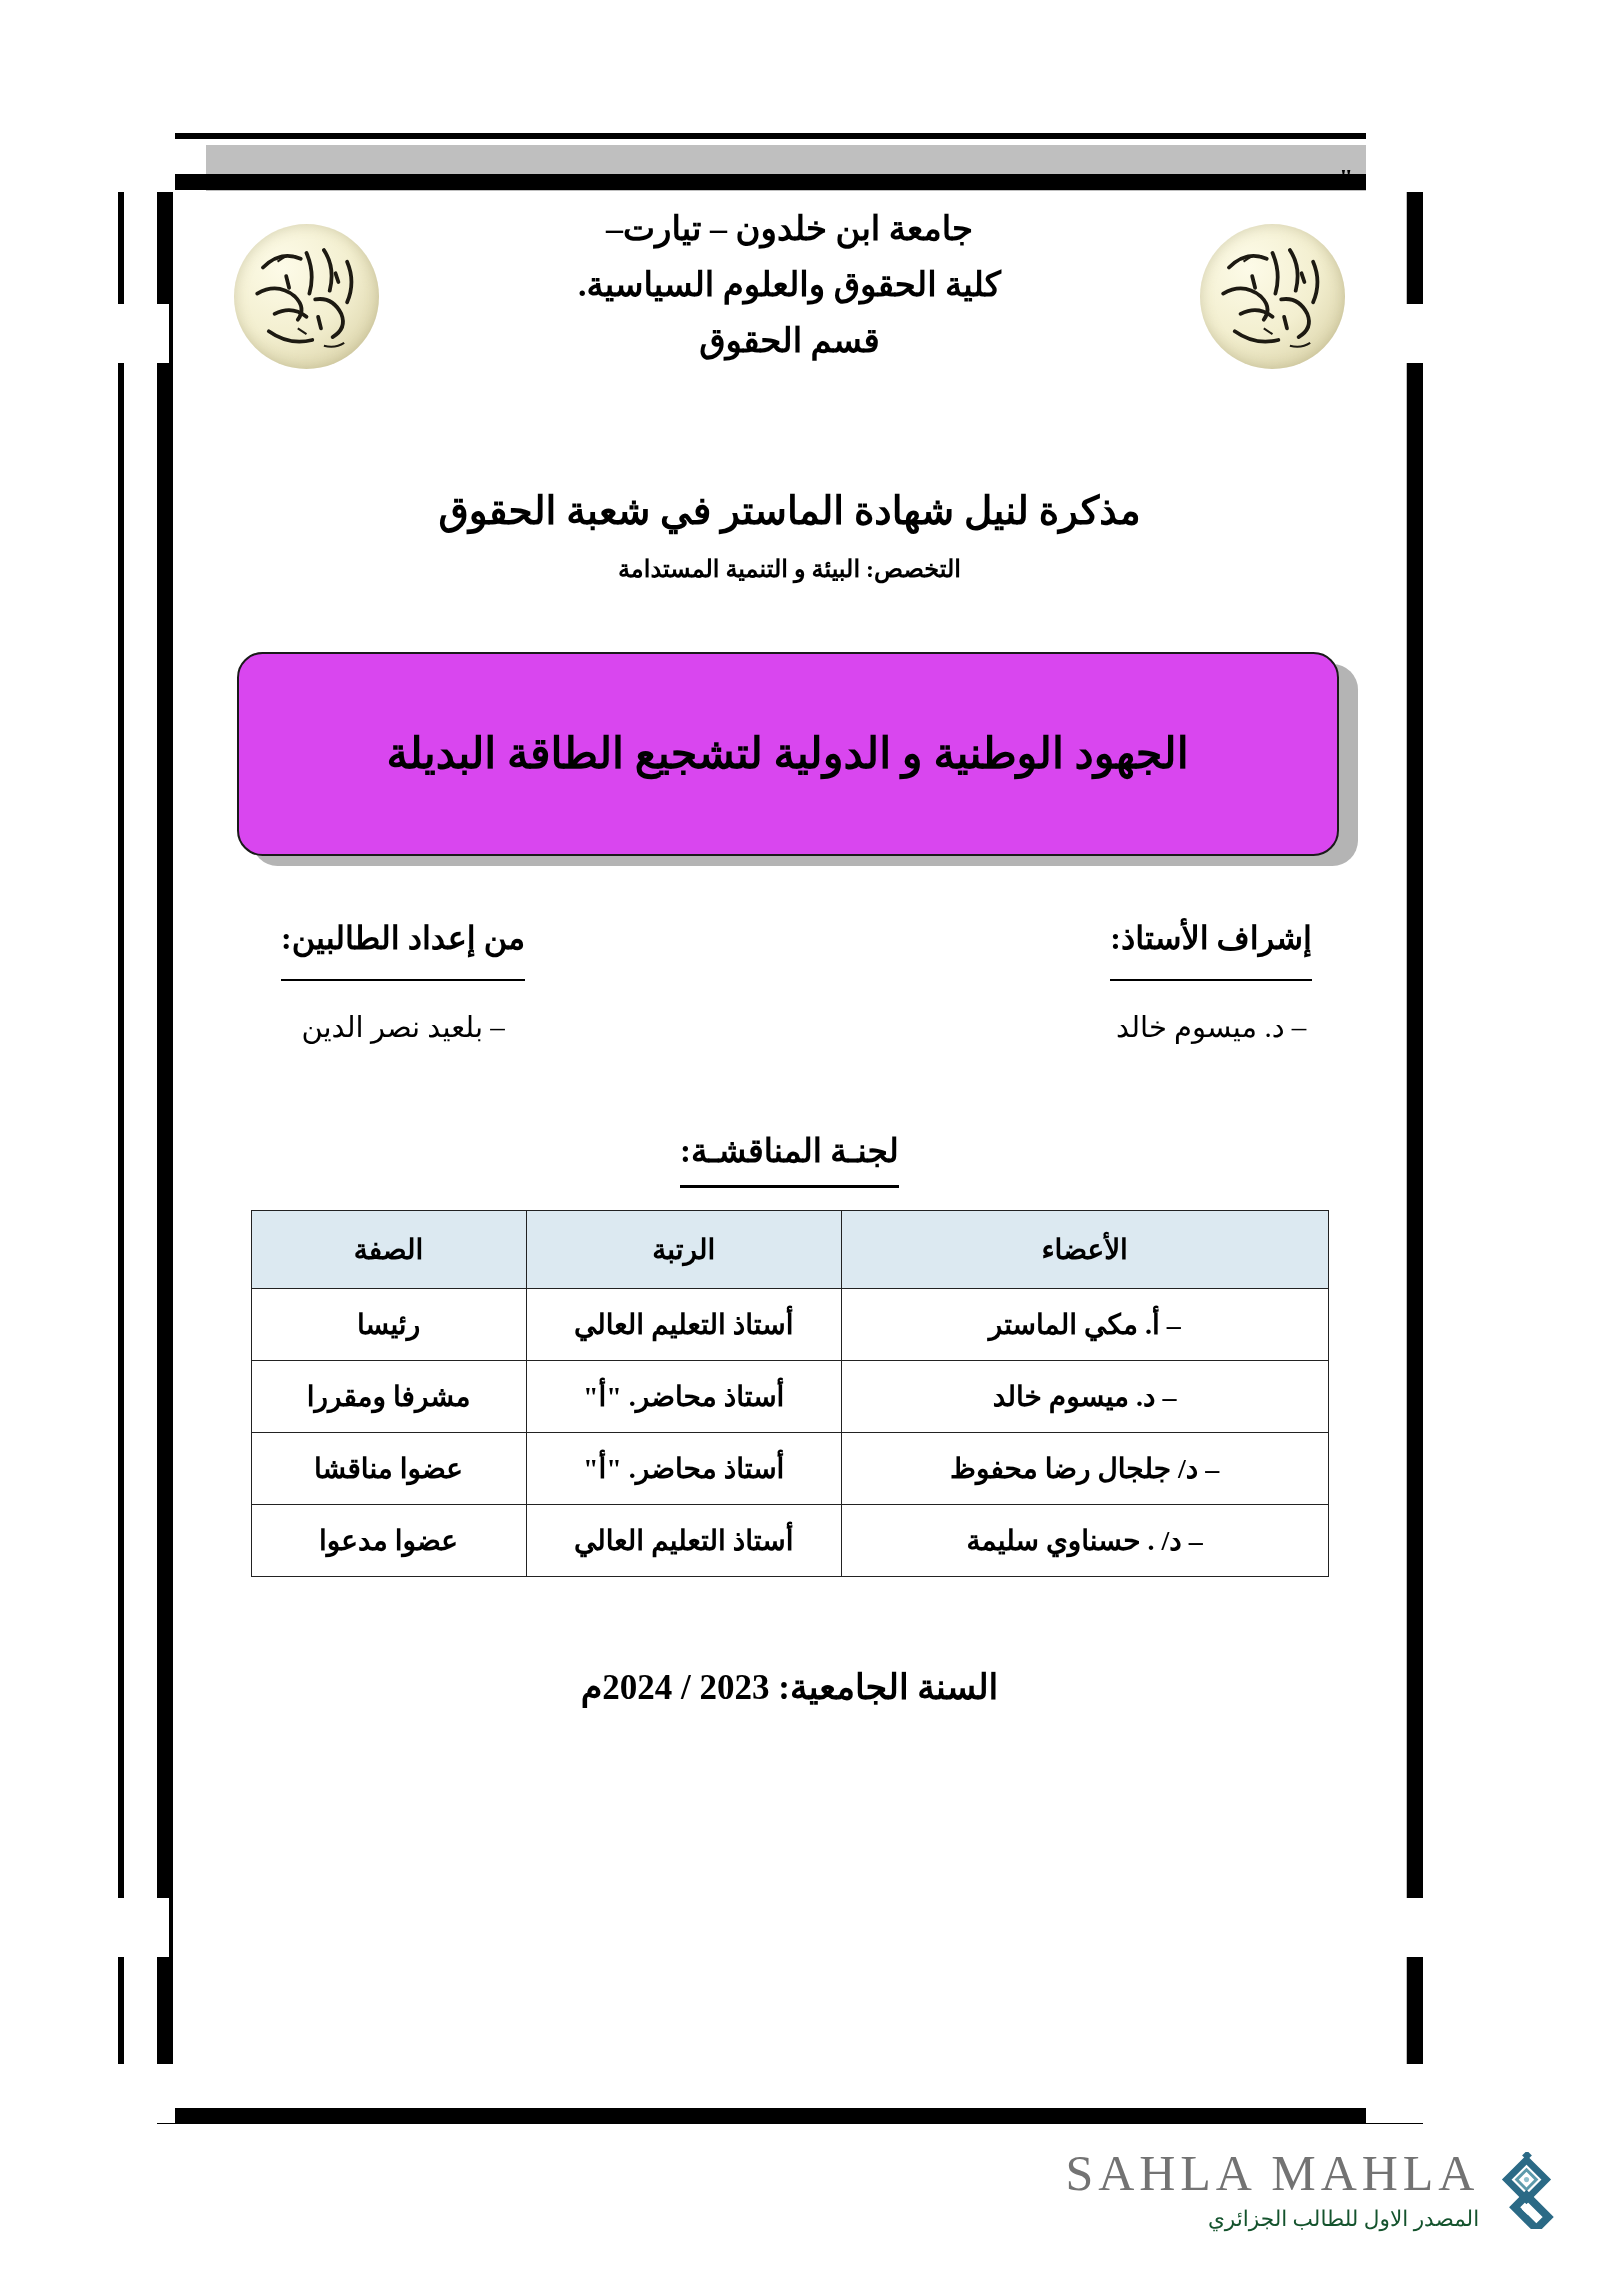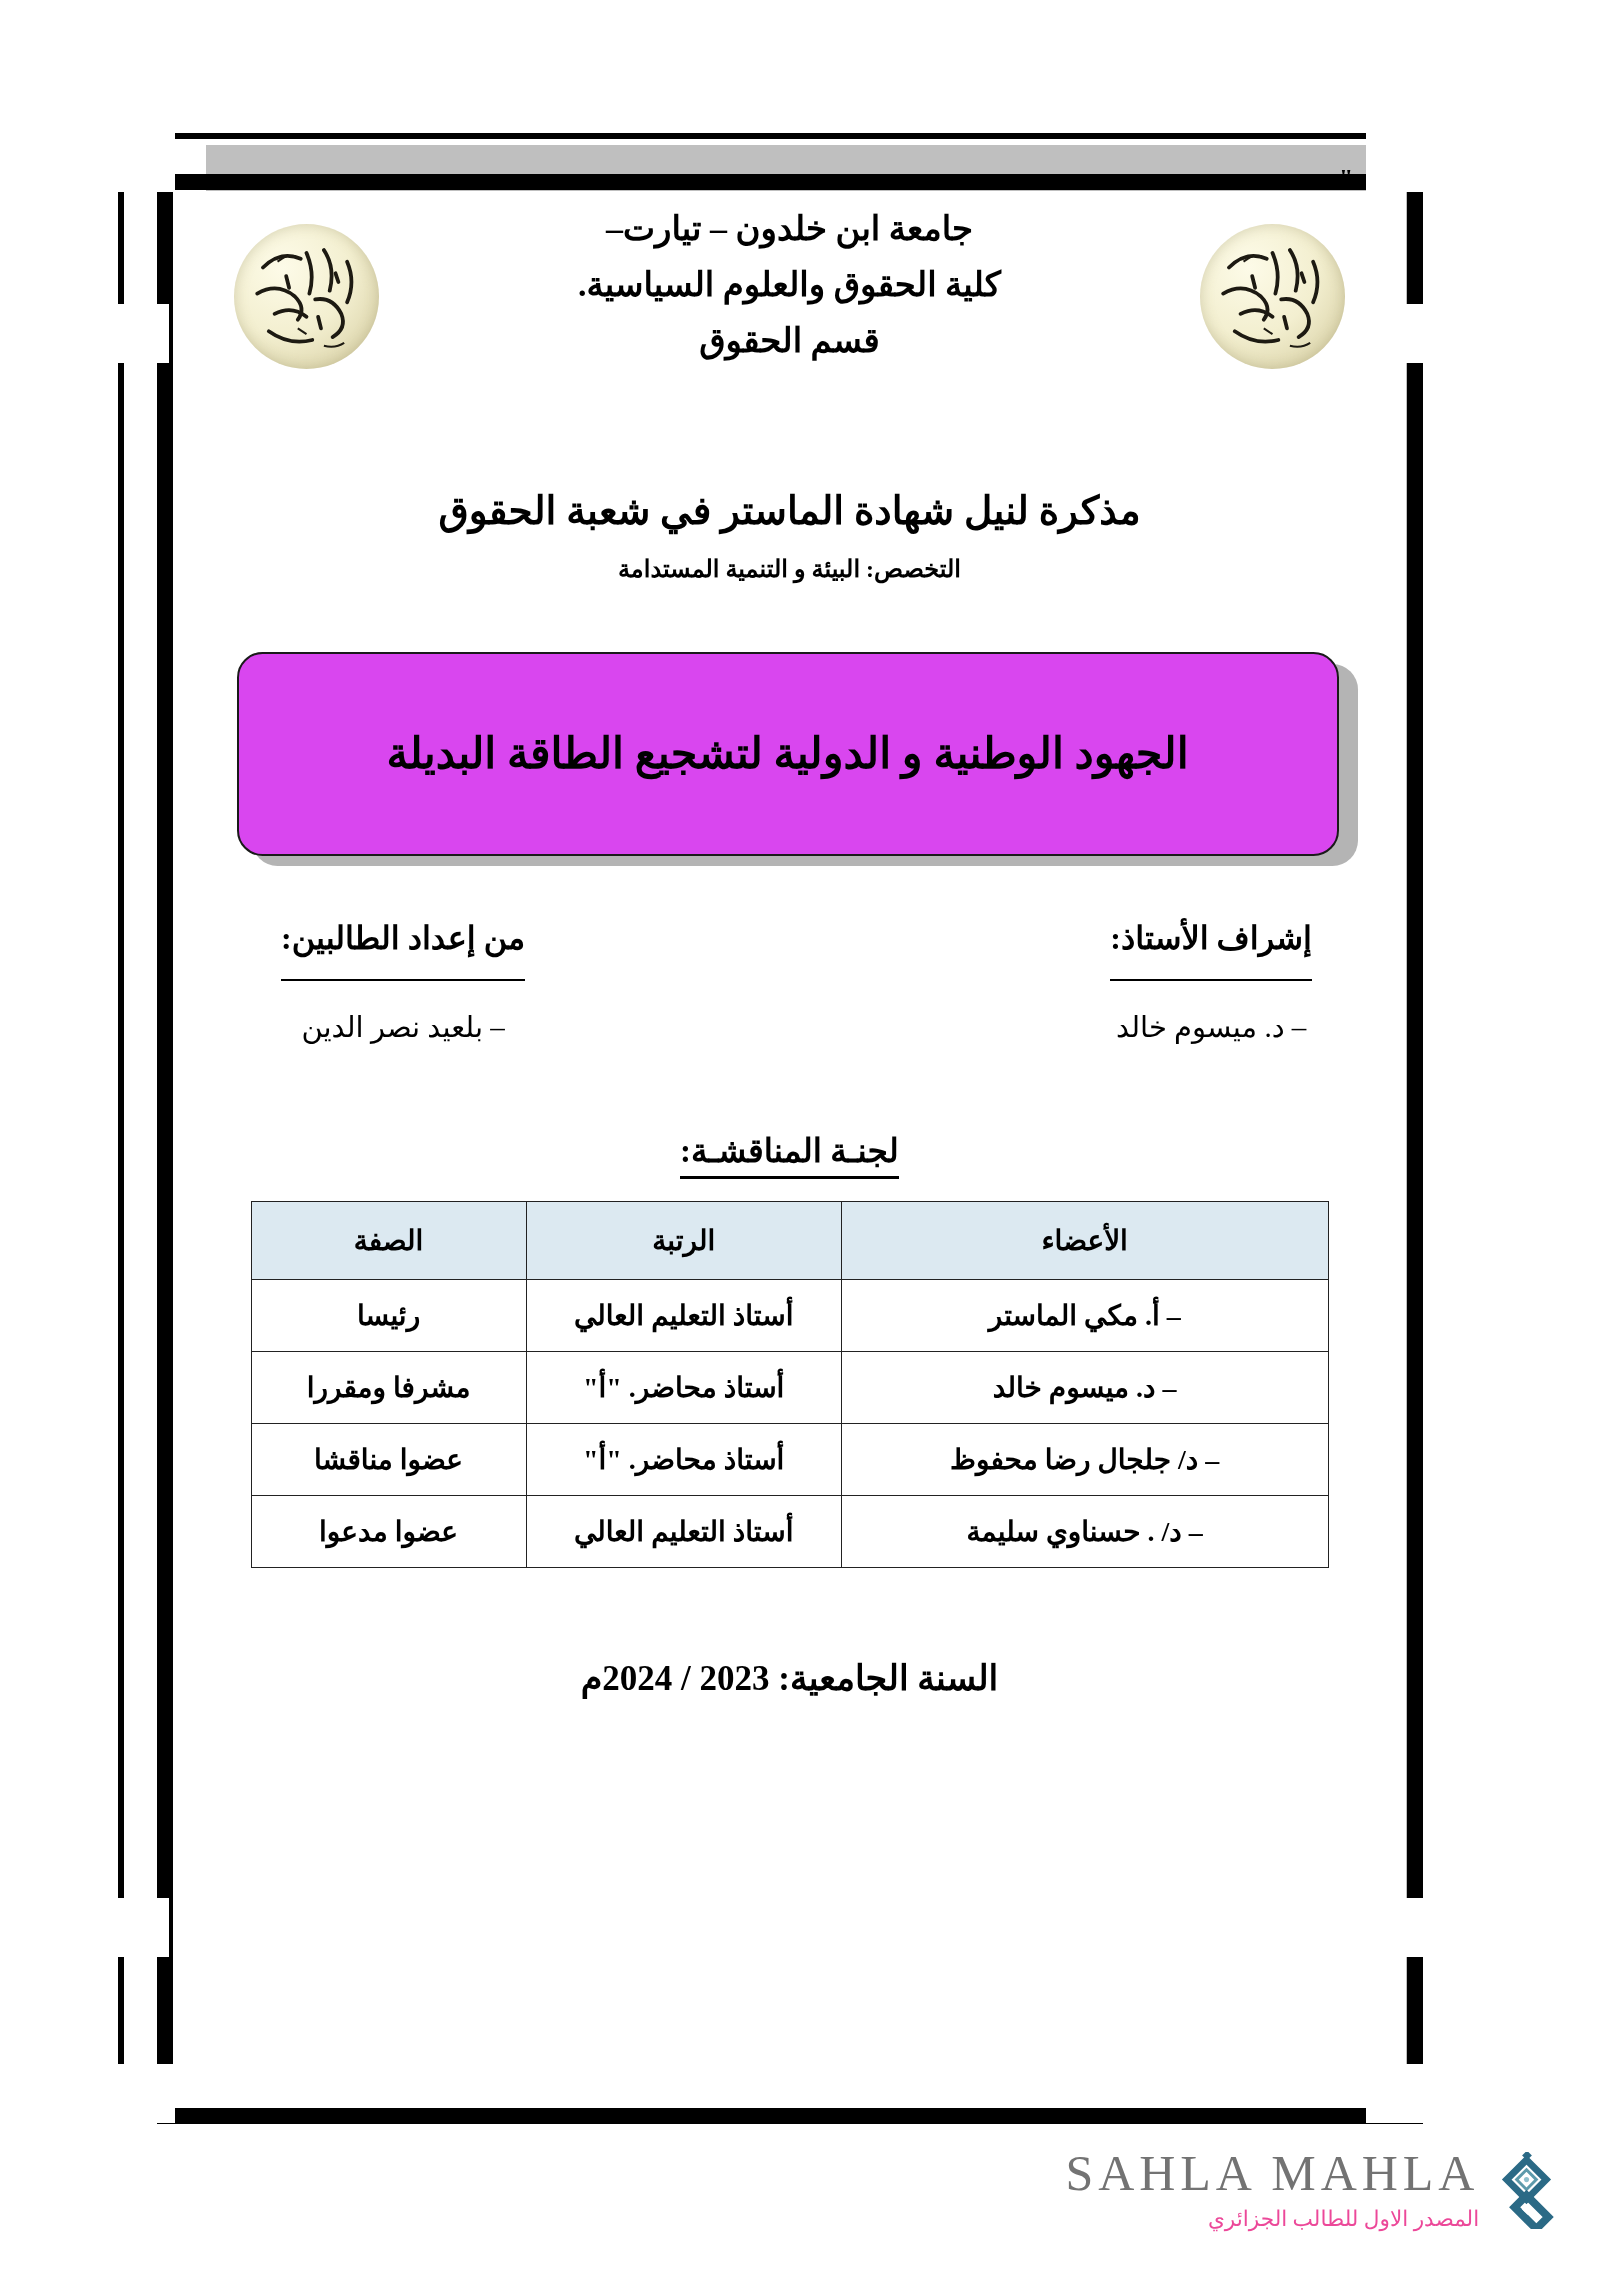--- a/index.html
+++ b/index.html
@@ -183,21 +183,21 @@
     line-height: 1.4;
   }
 
   
   .jury-head-wrap { margin-top: 84px; text-align: center; }
   .jury-head {
     font-size: 33px;
     font-weight: bold;
     display: inline-block;
     border-bottom: 3.9px solid #000;
-    padding-bottom: 6px;
+    padding-bottom: 15px;
   }
 
   
   table.jury {
     margin: 21.6px auto 0 auto;
     width: 1078px;
     border-collapse: collapse;
     table-layout: fixed;
     direction: rtl;
   }
@@ -245,21 +245,21 @@
   .wm-text { text-align: right; }
   .wm-main {
     font-family: "Liberation Serif", "DejaVu Serif", serif;
     font-size: 50px;
     letter-spacing: 4.9px;
     color: #737373;
     line-height: 1;
   }
   .wm-sub {
     font-size: 21.6px;
-    color: #ec4899;
+    color: #14532d;
     margin-top: 7.8px;
     direction: rtl;
     letter-spacing: 1px;
   }
   .wm-logo { width: 71px; height: 76px; }
 
   
   .artifact {
     position: absolute;
     left: 1339px;

